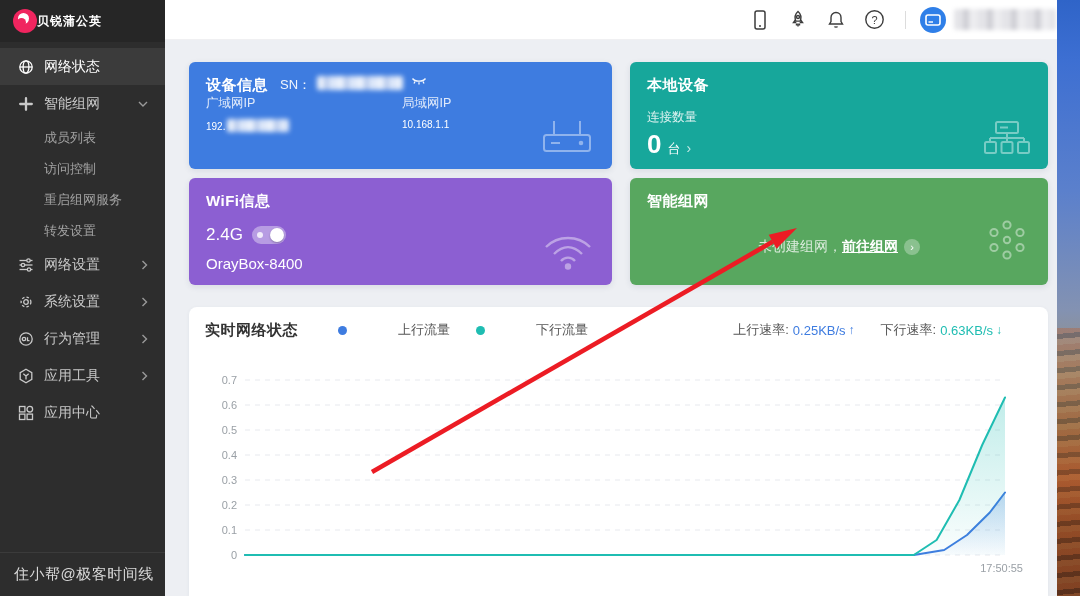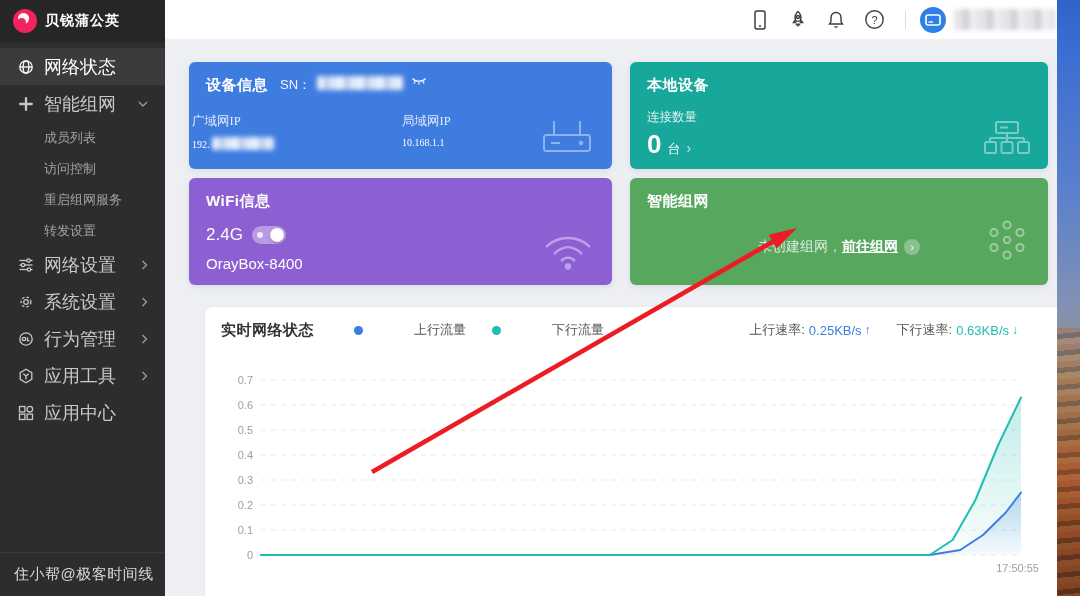--- a/index.html
+++ b/index.html
@@ -12,23 +12,23 @@
     background:linear-gradient(180deg,#2f64c8 0%,#3d6fd2 10%,#5b80cc 32%,#8392b2 52%,#97907e 62%,#8f7250 72%,#a05a33 80%,#7c4526 88%,#6b3a22 94%,#5e3420 100%); }
   .wallpaper::after { content:""; position:absolute; left:0; bottom:0; width:100%; height:45%;
     background:repeating-linear-gradient(175deg, rgba(190,90,40,.35) 0 6px, rgba(80,40,20,.35) 6px 11px, rgba(210,120,60,.3) 11px 17px); }
 
   
   .sidebar { position:absolute; left:0; top:0; width:165px; height:596px; background:#2d2d2d; z-index:20; }
   .logo-row { height:42px; background:#262626; display:flex; align-items:center; padding-left:13px; }
   .logo-mark { width:24px; height:24px; border-radius:50%; background:#f0255f; position:relative; flex:0 0 auto; }
   .logo-mark::after { content:""; position:absolute; left:5px; top:4px; width:11px; height:11px; border-radius:50%; background:#fff; }
   .logo-mark::before { content:""; position:absolute; left:4px; top:9px; width:9px; height:9px; border-radius:50%; background:#f0255f; z-index:1; }
-  .logo-text { color:#fff; font-size:14px; font-weight:bold; margin-left:8px; letter-spacing:1px; white-space:nowrap; }
+  .logo-text { color:#fff; font-size:12px; font-weight:bold; margin-left:0; letter-spacing:1px; white-space:nowrap; }
   .nav { margin-top:6px; }
-  .side-item { height:37px; display:flex; align-items:center; padding-left:18px; color:#c9c9c9; font-size:18px; cursor:pointer; position:relative; }
+  .side-item { height:37px; display:flex; align-items:center; padding-left:18px; color:#c9c9c9; font-size:14px; cursor:pointer; position:relative; }
   .side-item.active { background:#3b3b3b; color:#fff; }
   .side-item .mi { width:16px; height:16px; margin-right:10px; flex:0 0 auto; display:flex; align-items:center; }
   .side-item .chev { position:absolute; right:17px; top:50%; transform:translateY(-50%); display:flex; color:#9a9a9a; }
   .side-sub { height:31px; display:flex; align-items:center; padding-left:44px; color:#a2a2a2; font-size:13px; cursor:pointer; }
   .side-footer { position:absolute; left:0; bottom:0; width:100%; height:44px; display:flex; align-items:center; padding-left:14px;
     color:#d8d8d8; font-size:15px; border-top:1px solid rgba(255,255,255,.07); letter-spacing:.5px; }
 
   
   .topbar { position:absolute; left:165px; top:0; width:892px; height:40px; background:#fff; z-index:15;
     display:flex; align-items:center; justify-content:flex-end; border-bottom:1px solid #f0f0f2; }
@@ -46,21 +46,21 @@
   .card-net    { left:630px; top:178px; width:418px; height:107px; }
   .card-title { font-size:15px; font-weight:bold; letter-spacing:.5px; }
   .card-corner { position:absolute; right:18px; bottom:14px; opacity:.42; }
 
   .dev-titlerow { display:flex; align-items:flex-start; padding:14px 0 0 17px; }
   .sn-label { font-size:13px; color:rgba(255,255,255,.92); margin-left:12px; margin-right:6px; }
   .blur-on-card { height:14px; border-radius:2px;
     background:repeating-linear-gradient(90deg,rgba(255,255,255,.9) 0 7px,rgba(205,216,238,.85) 7px 12px,rgba(238,243,252,.9) 12px 20px); filter:blur(2.4px); }
   .sn-blur { width:86px; }
   .eye-icon { margin-left:8px; display:flex; cursor:pointer; }
-  .dev-cols { position:relative; margin-top:18px; padding-left:3px;font-family:Liberation Serif, serif; }
+  .dev-cols { position:relative; padding-left:17px; }
   .dev-col { display:inline-block; vertical-align:top; }
   .dev-col.lan { position:absolute; left:213px; top:0; }
   .dev-label { font-size:12.5px; color:rgba(255,255,255,.85); }
   .dev-value { font-size:10px; margin-top:7px; display:flex; align-items:flex-end; }
   .wan-blur { width:62px; height:13px; margin-left:2px; }
 
   .local-label { font-size:12.5px; color:rgba(255,255,255,.85); padding-left:17px; margin-top:14px; }
   .local-countrow { display:flex; align-items:baseline; padding-left:17px; margin-top:3px; cursor:pointer; }
   .local-count { font-size:26px; font-weight:bold; }
   .local-unit { font-size:13px; margin-left:6px; }
@@ -75,21 +75,21 @@
 
   .net-centerrow { display:flex; align-items:center; justify-content:center; margin-top:27px; font-size:14px; }
   .net-status { color:rgba(255,255,255,.78); }
   .net-link { color:#fff; font-weight:bold; text-decoration:underline; cursor:pointer; }
   .go-badge { width:16px; height:16px; border-radius:50%; background:rgba(255,255,255,.3); color:#fff; font-size:11px;
     display:inline-flex; align-items:center; justify-content:center; margin-left:6px; cursor:pointer; }
   .card-pad { padding:14px 0 0 17px; }
 
   
   .panel { position:absolute; left:189px; top:307px; width:859px; height:289px; background:#fff; border-radius:8px 8px 0 0;
-    box-shadow:0 1px 4px rgba(40,60,90,.06);margin-left:16px; }
+    box-shadow:0 1px 4px rgba(40,60,90,.06); }
   .panel-head { position:relative; height:46px; display:flex; align-items:center; }
   .panel-title { font-size:15px; font-weight:bold; color:#333; margin-left:16px; letter-spacing:.5px; }
   .legend { display:flex; align-items:center; margin-left:40px; }
   .legend-item { display:flex; align-items:center; margin-right:26px; cursor:pointer;gap:44px; }
   .legend-dot { width:9px; height:9px; border-radius:50%; margin-right:7px; }
   .legend-label { font-size:13px; color:#555; }
   .rates { position:absolute; right:46px; top:0; height:46px; display:flex; align-items:center; font-size:13px; color:#555; }
   .rate-group { display:flex; align-items:center; margin-left:26px; }
   .rate-value { margin-left:4px; }
   .rate-arrow { margin-left:3px; font-size:12px; }

